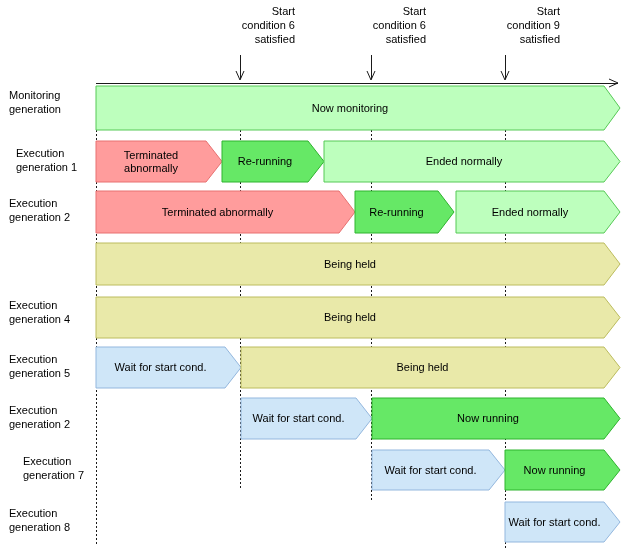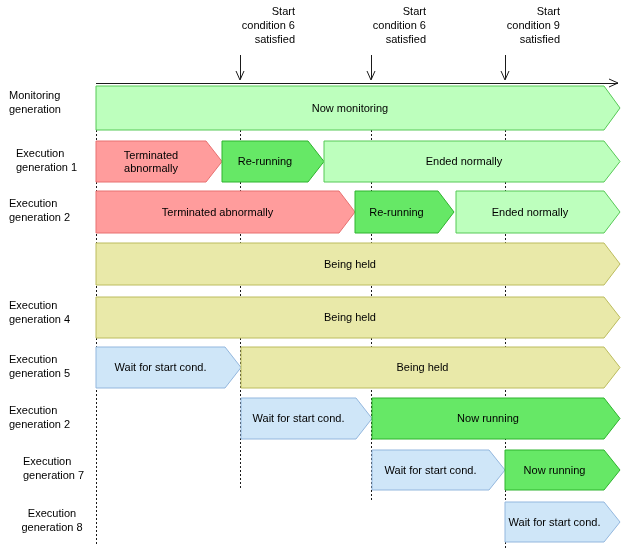--- a/index.html
+++ b/index.html
@@ -68,21 +68,21 @@
       <div class="bar-text" style="left: 99px; top: 347px; width: 123px; height: 41px;">Wait for start cond.</div>
       <div class="bar-text" style="left: 244px; top: 347px; width: 357px; height: 41px;">Being held</div>
       <div class="row-label" style="left: 9px; top: 351.5px; width: 86px;">Execution generation 5</div>
       <div class="bar-text" style="left: 244px; top: 398px; width: 109px; height: 41px;">Wait for start cond.</div>
       <div class="bar-text" style="left: 375px; top: 398px; width: 226px; height: 41px;">Now running</div>
       <div class="row-label" style="left: 9px; top: 402.5px; width: 86px;">Execution generation 2</div>
       <div class="bar-text" style="left: 375px; top: 450px; width: 111px; height: 40px;">Wait for start cond.</div>
       <div class="bar-text" style="left: 508px; top: 450px; width: 93px; height: 40px;">Now running</div>
       <div class="row-label" style="left: 15px; top: 454px; width: 86px; margin-left: 8px;">Execution generation 7</div>
       <div class="bar-text" style="left: 508px; top: 502px; width: 93px; height: 40px;">Wait for start cond.</div>
-      <div class="row-label" style="left: 9px; top: 506px; width: 86px; text-align: center;">Execution generation 8</div>
+      <div class="row-label" style="left: 9px; top: 506px; width: 86px;">Execution generation 8</div>
       <div class="cond-label" style="left: 185px; top: 4px; width: 110px;">
         <div>Start</div>
         <div>condition 6</div>
         <div>satisfied</div>
       </div>
       <div class="cond-label" style="left: 316px; top: 4px; width: 110px;">
         <div>Start</div>
         <div>condition 6</div>
         <div>satisfied</div>
       </div>

